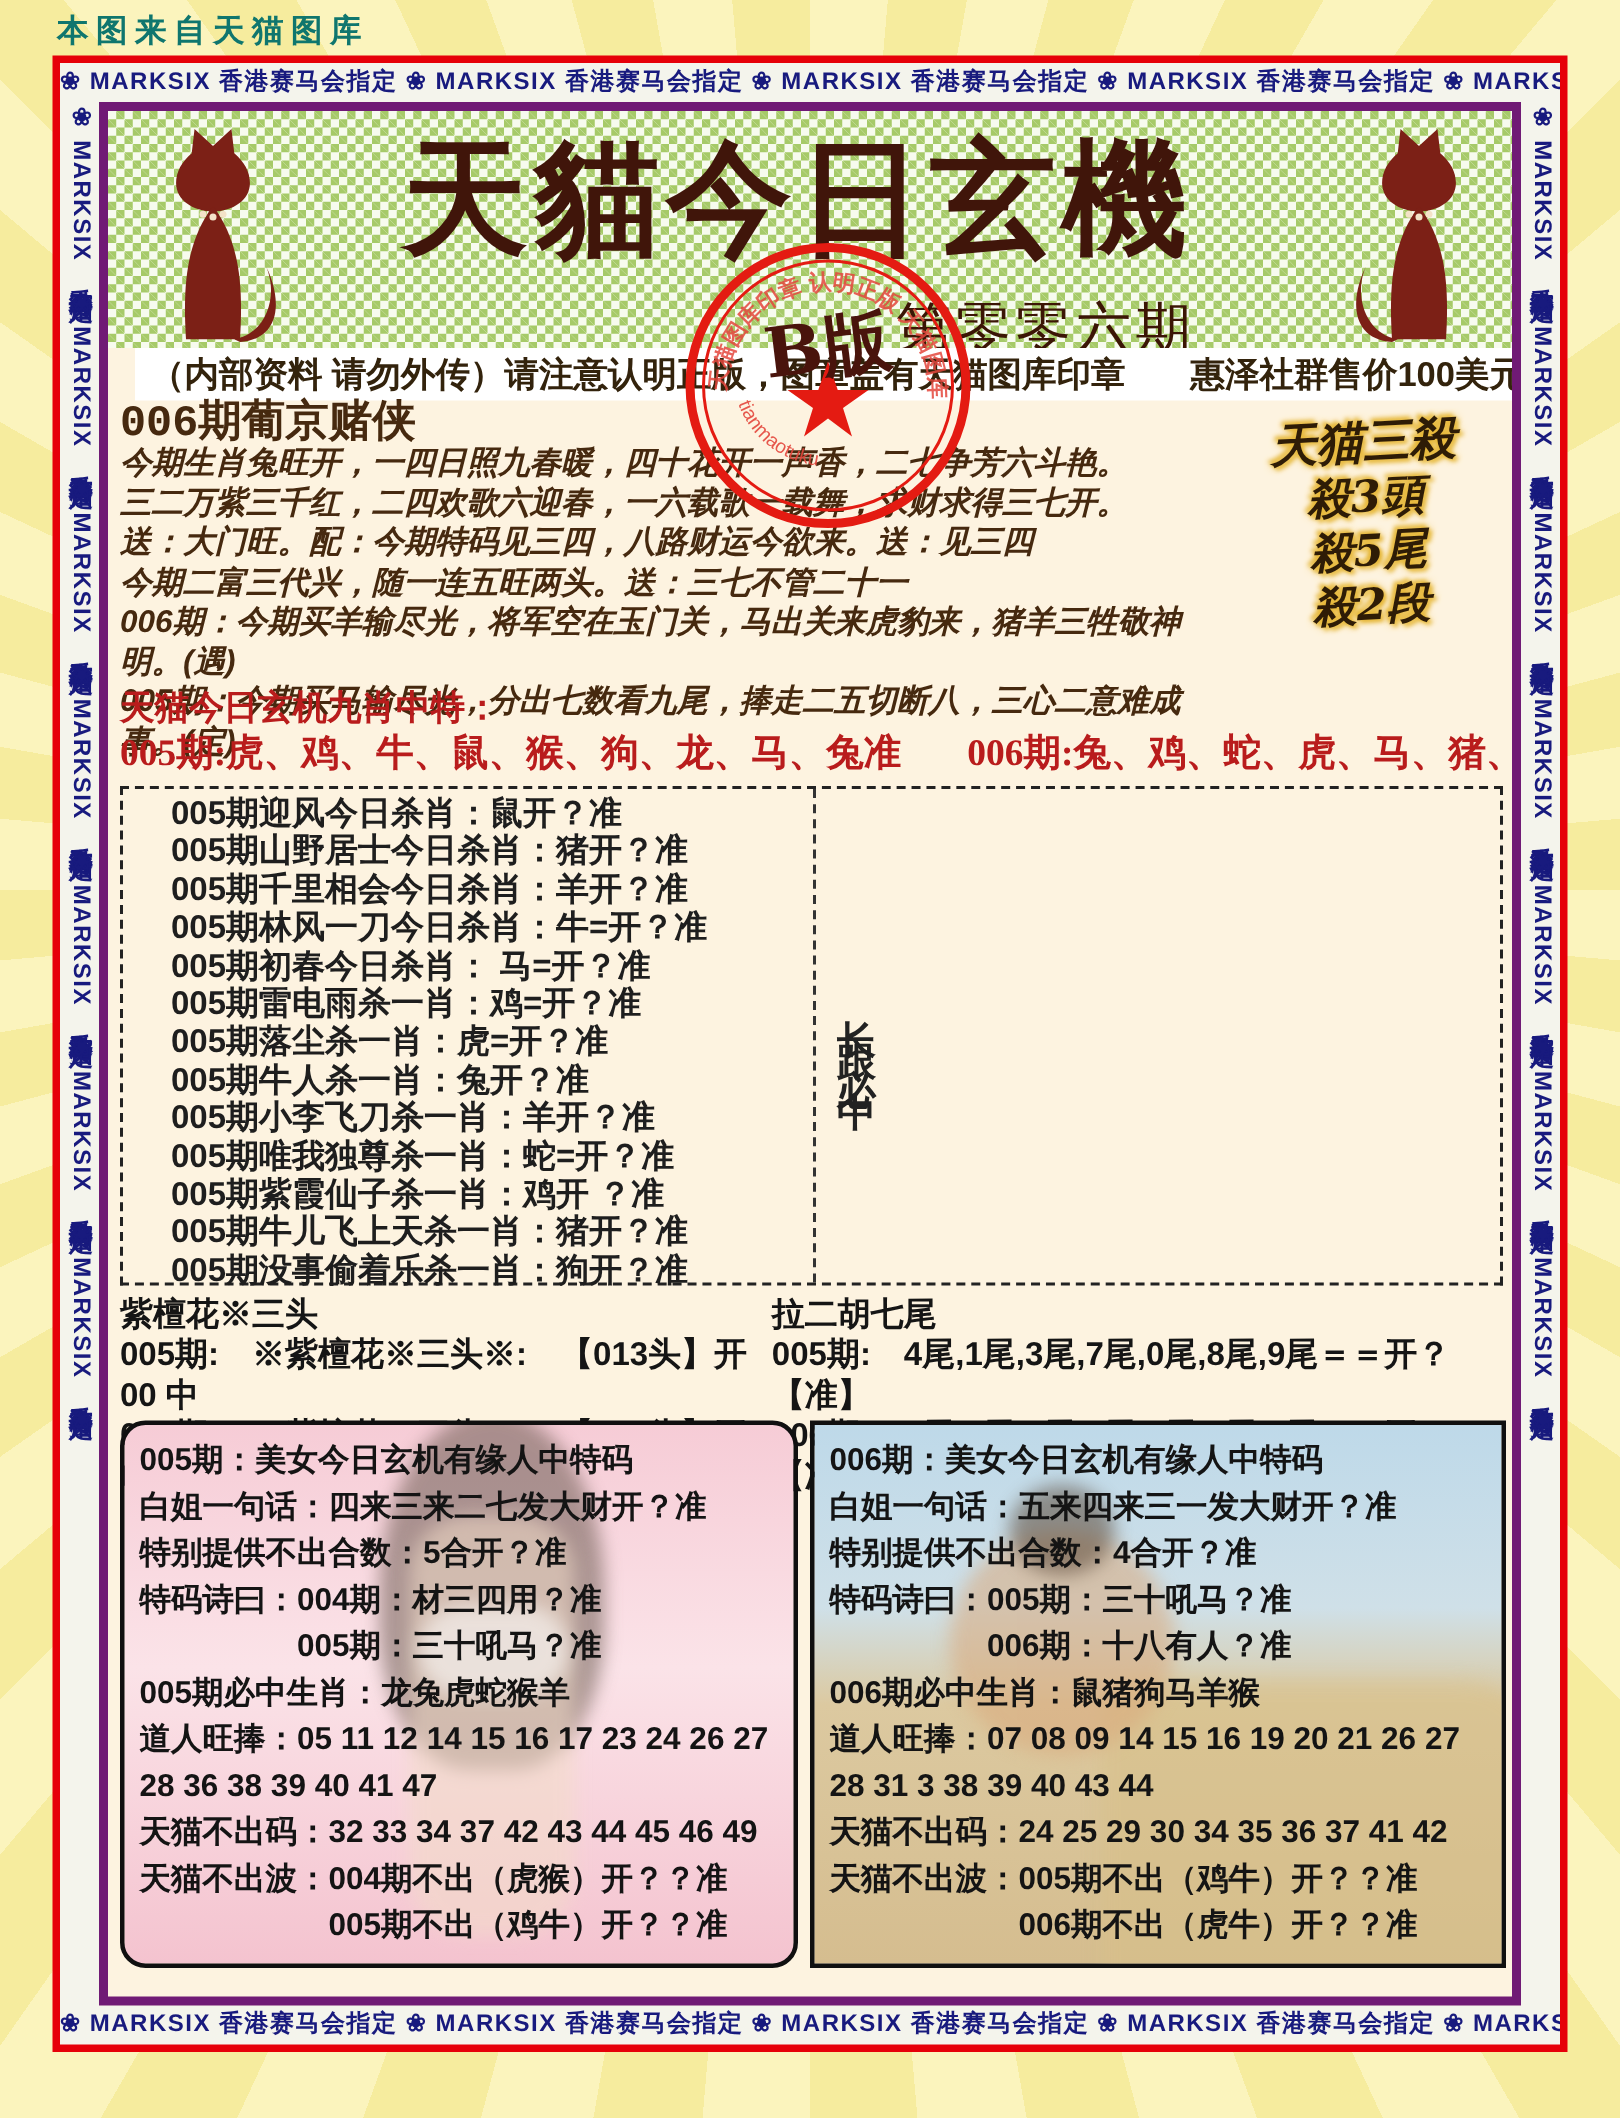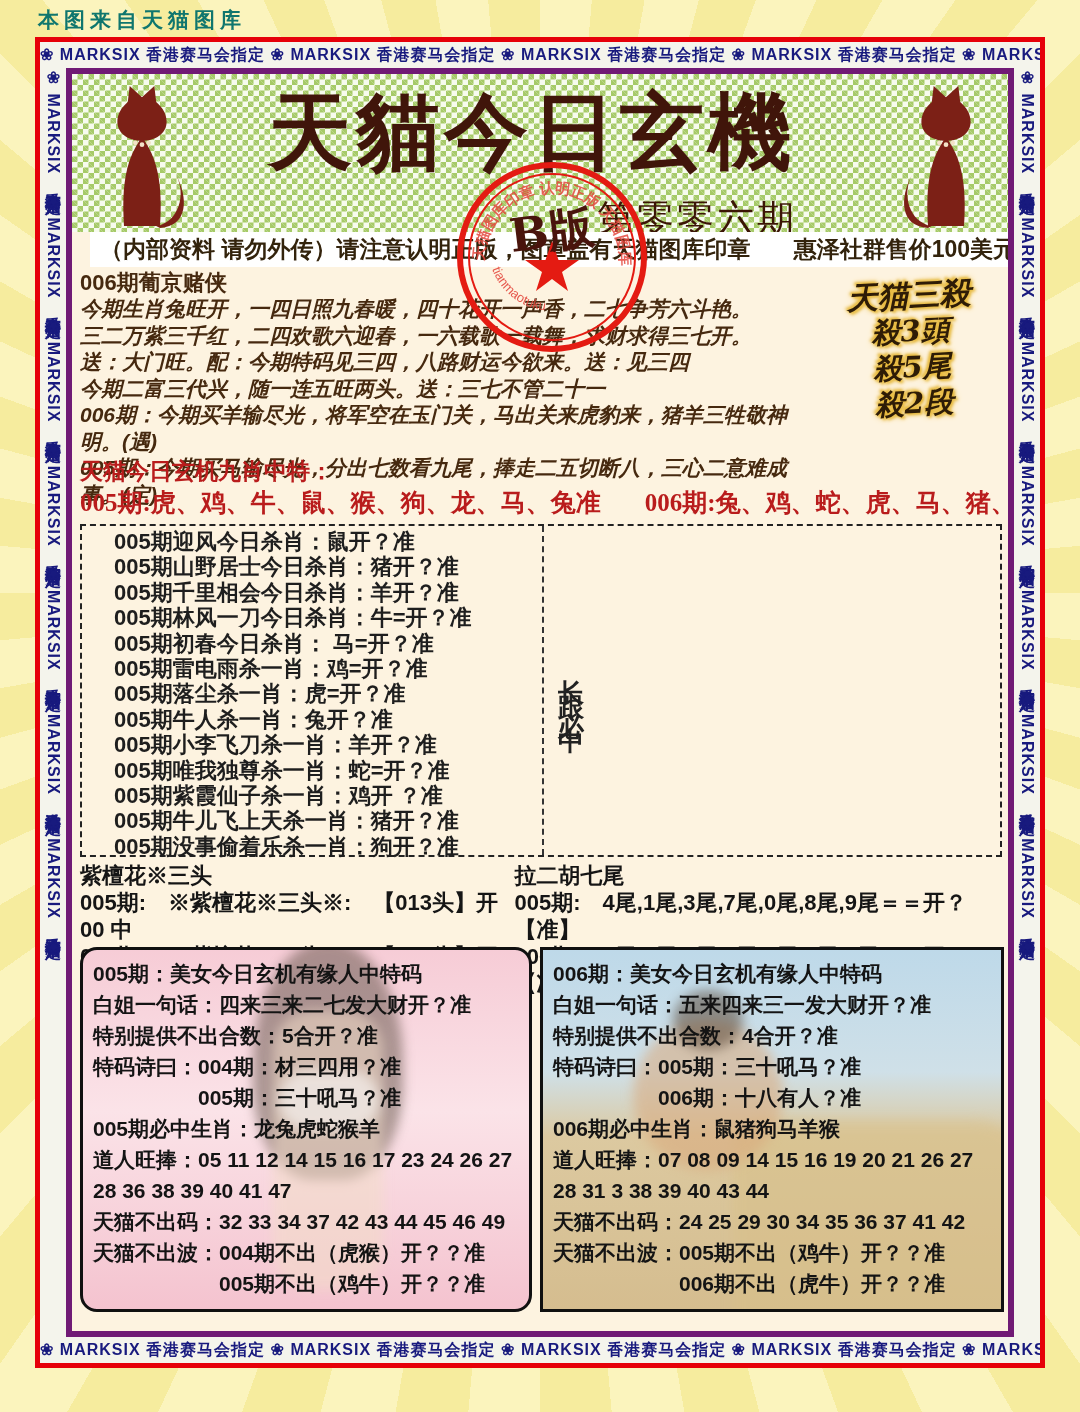--- a/index.html
+++ b/index.html
@@ -55,21 +55,21 @@
   .cat-left{left:14px;}
   .cat-right{left:818px;transform:scaleX(-1);}
   
   .notice{
     position:absolute;left:0;top:158px;width:100%;height:35px;background:#ffffff;
     display:flex;justify-content:space-between;align-items:center;
     font-size:23px;font-weight:bold;color:#33230c;padding:0 10px;box-sizing:border-box;margin-left:18px;
   }
   
   .pojing{position:absolute;left:8px;top:196px;width:745px;color:#46290f;font-weight:bold;}
-  .pojing-title{font-size:22px;line-height:26px;}
+  .pojing-title{font-size:29px;line-height:26px;font-family:Liberation Mono, monospace;}
   .pojing-lines{font-size:21px;line-height:26.5px;white-space:pre-wrap;font-style:italic;}
   
   .sankill{
     position:absolute;left:742px;top:203px;width:195px;text-align:center;
     transform:rotate(-3deg);font-family:"DejaVu Serif",serif;font-style:italic;color:#2e1c06;
   }
   .sankill-title{
     font-size:31px;font-weight:900;line-height:36px;
     text-shadow:0 0 2px #e7b93c,0 0 6px #e7b93c,2px 2px 3px #e7b93c,-2px -2px 3px #e7b93c;
   }

